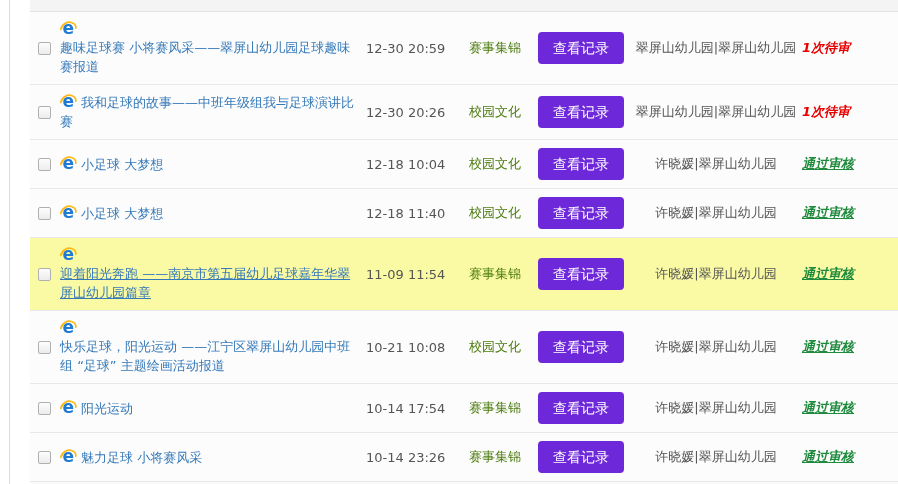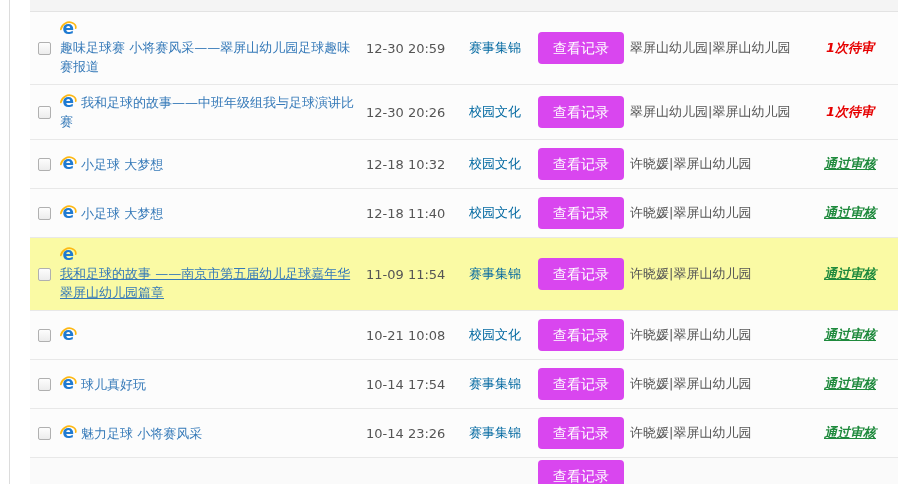--- a/index.html
+++ b/index.html
@@ -14,35 +14,35 @@
   .top-band { height:12px; background:#f4f4f4; border-bottom:1px solid #e3e3e3; }
 
   .row { display:flex; align-items:center; padding:8px 0; border-bottom:1px solid #e8e8e8; background:#fcfcfc; }
   .row.highlighted { background:#fafaa4; }
   .row.partial { padding-top:3px; background:#fafafa; border-bottom:none; height:40px; }
 
   .cell { flex:none; }
   .c-check  { width:30px; }
   .c-title  { width:300px; }
   .c-date   { width:98px; padding-left:6px; font-size:13px; color:#555; }
-  .c-cat    { width:74px; text-align:center; font-size:13px; color:#0369a1; }
+  .c-cat    { width:74px; text-align:center; font-size:13px; color:#4d7c0f; }
   .c-btn    { width:98px; text-align:center; }
-  .c-author { width:172px; font-size:13px; color:#555; }
-  .c-status { width:96px; text-align:center; font-size:13px; }
+  .c-author { width:172px; text-align:center; font-size:13px; color:#555; }
+  .c-status { width:96px; font-size:13px; }
 
   .checkbox { display:block; width:13px; height:13px; margin-left:8px; border:1px solid #b0b0b0; border-radius:2px;
               background:linear-gradient(#fdfdfd,#ececec); cursor:pointer; }
 
   .title-link { display:block; color:#3579b8; font-size:13px; line-height:19px; text-decoration:none; cursor:pointer; word-break:break-all; }
   .row.highlighted .title-link { text-decoration:underline; }
   .ie { display:inline-block; width:17px; height:17px; vertical-align:-3px; margin-right:4px; }
   .row.wrapped .ie { display:block; margin-bottom:1px; margin-right:0; }
 
   .view-btn { display:inline-block; width:86px; height:32px; border:none; border-radius:4px;
-              background:#d946ef; color:#fff; font-size:14px; line-height:32px; text-align:center;
+              background:#6d28d9; color:#fff; font-size:14px; line-height:32px; text-align:center;
               font-family:"DejaVu Sans", sans-serif; cursor:pointer; }
 
   .status-pending  { color:#e60000; font-style:italic; font-weight:bold; }
   .status-approved { color:#1f8a3d; font-style:italic; font-weight:bold;text-decoration:underline; }
 </style>
 </head>
 <body>
 
 <div class="screen">
   <div class="left-rail"></div>
@@ -104,21 +104,21 @@
     <div class="cell c-title">
       <a class="title-link">
         <span class="ie">
           <svg viewBox="0 0 20 20" width="17" height="17">
             <text x="3" y="17" font-family="'DejaVu Sans',sans-serif" font-size="20" font-weight="bold" fill="#1e7ad2">e</text>
             <path d="M1 11 C2 4.5 9 1.5 13.5 3 C17 4.2 19 6.8 18.5 9.5" fill="none" stroke="#fdb813" stroke-width="2" stroke-linecap="round"></path>
           </svg>
         </span><span class="t">小足球 大梦想</span>
       </a>
     </div>
-    <div class="cell c-date">12-18 10:32</div>
+    <div class="cell c-date">12-18 10:04</div>
     <div class="cell c-cat">校园文化</div>
     <div class="cell c-btn">
       <span class="view-btn">查看记录</span>
     </div>
     <div class="cell c-author">许晓媛|翠屏山幼儿园</div>
     <div class="cell c-status status-approved">通过审核</div>
   </div>
 
   <div class="row">
     <div class="cell c-check">
@@ -147,21 +147,21 @@
     <div class="cell c-check">
       <span class="checkbox"></span>
     </div>
     <div class="cell c-title">
       <a class="title-link">
         <span class="ie">
           <svg viewBox="0 0 20 20" width="17" height="17">
             <text x="3" y="17" font-family="'DejaVu Sans',sans-serif" font-size="20" font-weight="bold" fill="#1e7ad2">e</text>
             <path d="M1 11 C2 4.5 9 1.5 13.5 3 C17 4.2 19 6.8 18.5 9.5" fill="none" stroke="#fdb813" stroke-width="2" stroke-linecap="round"></path>
           </svg>
-        </span><span class="t">我和足球的故事 ——南京市第五届幼儿足球嘉年华翠屏山幼儿园篇章</span>
+        </span><span class="t">迎着阳光奔跑 ——南京市第五届幼儿足球嘉年华翠屏山幼儿园篇章</span>
       </a>
     </div>
     <div class="cell c-date">11-09 11:54</div>
     <div class="cell c-cat">赛事集锦</div>
     <div class="cell c-btn">
       <span class="view-btn">查看记录</span>
     </div>
     <div class="cell c-author">许晓媛|翠屏山幼儿园</div>
     <div class="cell c-status status-approved">通过审核</div>
   </div>
@@ -170,21 +170,21 @@
     <div class="cell c-check">
       <span class="checkbox"></span>
     </div>
     <div class="cell c-title">
       <a class="title-link">
         <span class="ie">
           <svg viewBox="0 0 20 20" width="17" height="17">
             <text x="3" y="17" font-family="'DejaVu Sans',sans-serif" font-size="20" font-weight="bold" fill="#1e7ad2">e</text>
             <path d="M1 11 C2 4.5 9 1.5 13.5 3 C17 4.2 19 6.8 18.5 9.5" fill="none" stroke="#fdb813" stroke-width="2" stroke-linecap="round"></path>
           </svg>
-        </span>
+        </span><span class="t">快乐足球，阳光运动 ——江宁区翠屏山幼儿园中班组 “足球” 主题绘画活动报道</span>
       </a>
     </div>
     <div class="cell c-date">10-21 10:08</div>
     <div class="cell c-cat">校园文化</div>
     <div class="cell c-btn">
       <span class="view-btn">查看记录</span>
     </div>
     <div class="cell c-author">许晓媛|翠屏山幼儿园</div>
     <div class="cell c-status status-approved">通过审核</div>
   </div>
@@ -193,21 +193,21 @@
     <div class="cell c-check">
       <span class="checkbox"></span>
     </div>
     <div class="cell c-title">
       <a class="title-link">
         <span class="ie">
           <svg viewBox="0 0 20 20" width="17" height="17">
             <text x="3" y="17" font-family="'DejaVu Sans',sans-serif" font-size="20" font-weight="bold" fill="#1e7ad2">e</text>
             <path d="M1 11 C2 4.5 9 1.5 13.5 3 C17 4.2 19 6.8 18.5 9.5" fill="none" stroke="#fdb813" stroke-width="2" stroke-linecap="round"></path>
           </svg>
-        </span><span class="t">球儿真好玩</span>
+        </span><span class="t">阳光运动</span>
       </a>
     </div>
     <div class="cell c-date">10-14 17:54</div>
     <div class="cell c-cat">赛事集锦</div>
     <div class="cell c-btn">
       <span class="view-btn">查看记录</span>
     </div>
     <div class="cell c-author">许晓媛|翠屏山幼儿园</div>
     <div class="cell c-status status-approved">通过审核</div>
   </div>

